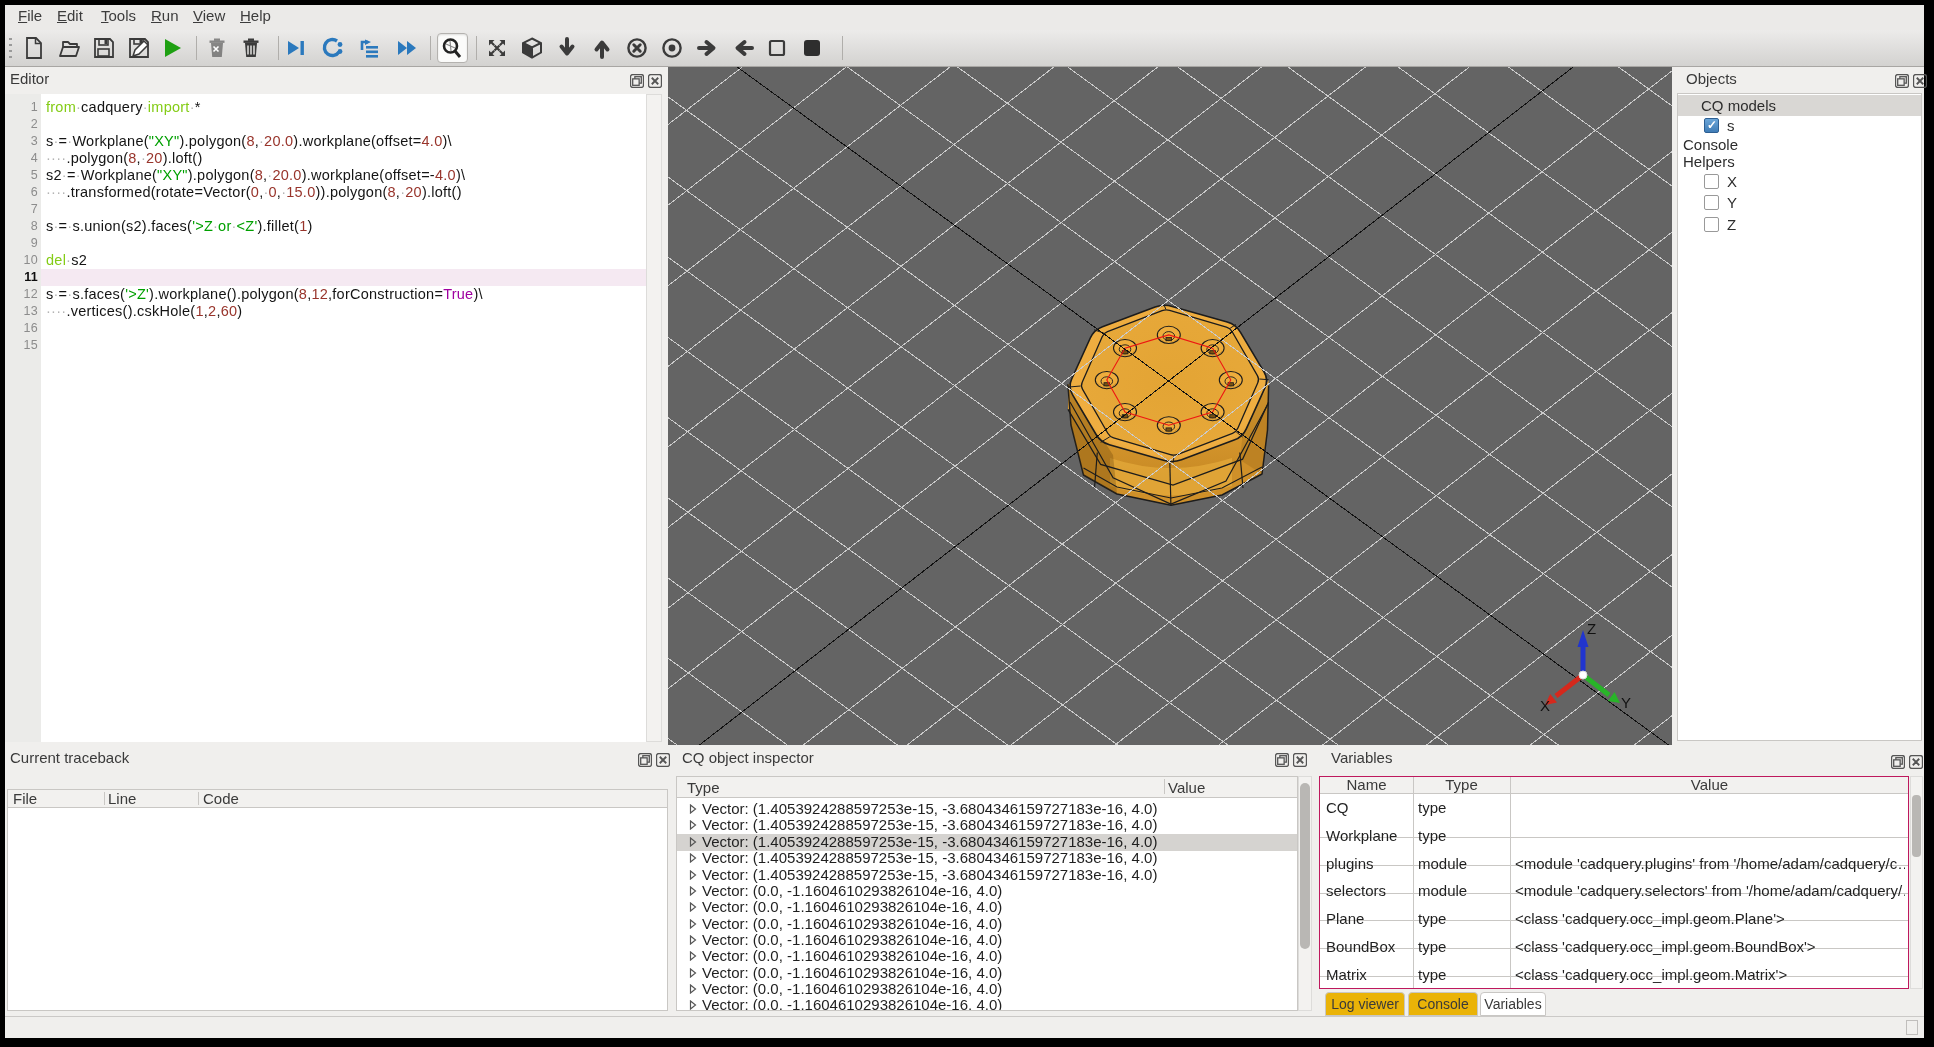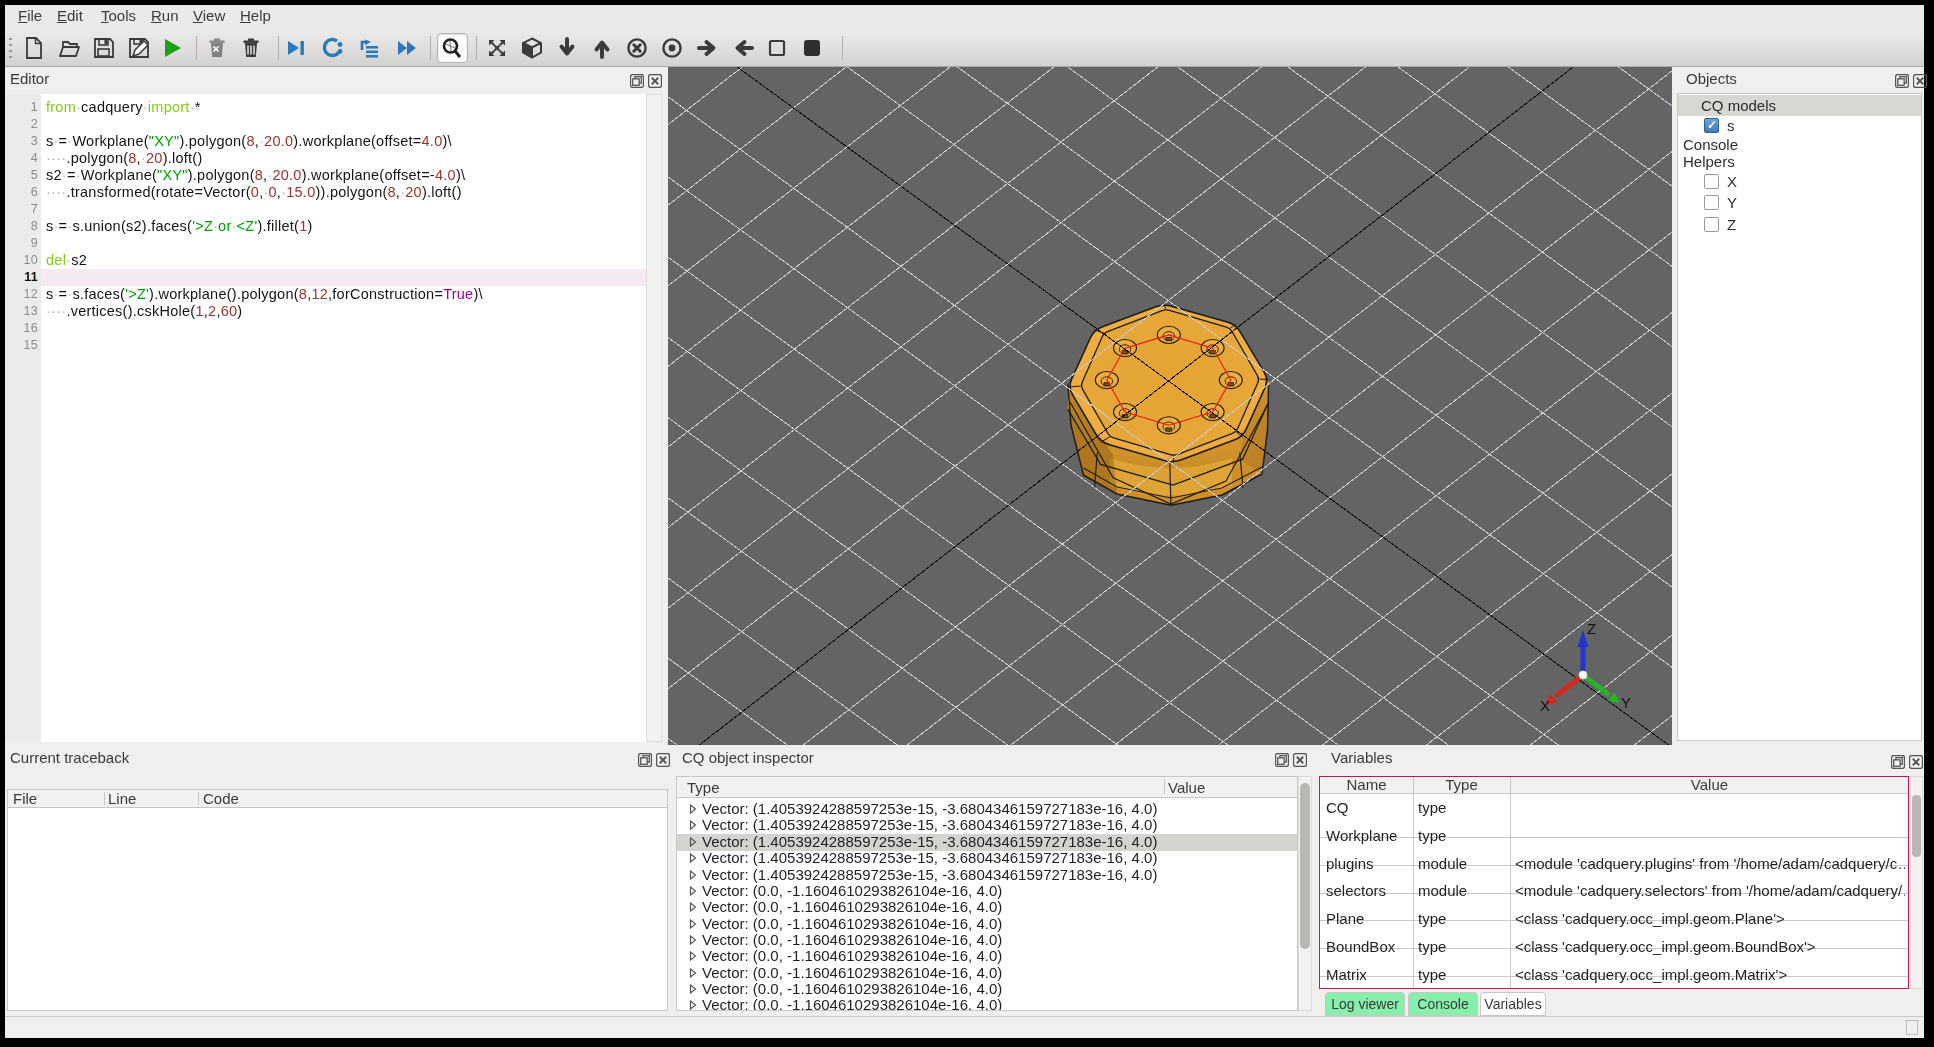--- a/index.html
+++ b/index.html
@@ -38,21 +38,21 @@
 #insscroll { position:absolute; left:1298px; top:776px; width:14px; height:235px; background:#f3f2f0; border:1px solid #dddcda; }
 #insthumb { position:absolute; left:1px; top:6px; width:10px; height:166px; background:#b9b7b4; border-radius:5px; }
 #vartable { position:absolute; left:1319px; top:776px; width:590px; height:213px; background:#fff; border:1px solid #be185d; overflow:hidden; }
 .vrow { position:absolute; left:0; width:100%; height:44px; font-size:15px; color:#1f1f1f; border-bottom:1px solid #c9c7c4; line-height:27.8px; }
 .vc1 { position:absolute; left:6px; white-space:nowrap; }
 .vc2 { position:absolute; left:98px; white-space:nowrap; }
 .vc3 { position:absolute; left:195px; width:390px; overflow:hidden; white-space:nowrap; }
 .vline { position:absolute; top:0; bottom:0; width:1px; background:#c9c7c4; }
 #varscroll { position:absolute; left:1910px; top:776px; width:13px; height:213px; background:#f3f2f0; border:1px solid #dddcda; }
 #varthumb { position:absolute; left:1px; top:18px; width:9px; height:62px; background:#b9b7b4; border-radius:4px; }
-.tab { position:absolute; top:992px; height:24px; background:#86efac; border:1px solid #c9c7c4; border-radius:4px 4px 0 0;
+.tab { position:absolute; top:992px; height:24px; background:#eab308; border:1px solid #c9c7c4; border-radius:4px 4px 0 0;
   font-size:14px; color:#3a3a3a; text-align:center; line-height:23px; }
 .tab.active { background:#fff; }
 #statusbar { position:absolute; left:5px; top:1016px; width:1919px; height:22px; background:#f0efed; border-top:1px solid #cbc9c7; }
 #grip { position:absolute; right:6px; top:3px; width:12px; height:15px; border:1px solid #c0bebc; }
 </style></head>
 <body>
 <div id="winbg"></div>
 <div id="menubar">
     <span class="mi" style="left:13px"><u>F</u>ile</span>
     <span class="mi" style="left:52px"><u>E</u>dit</span>

